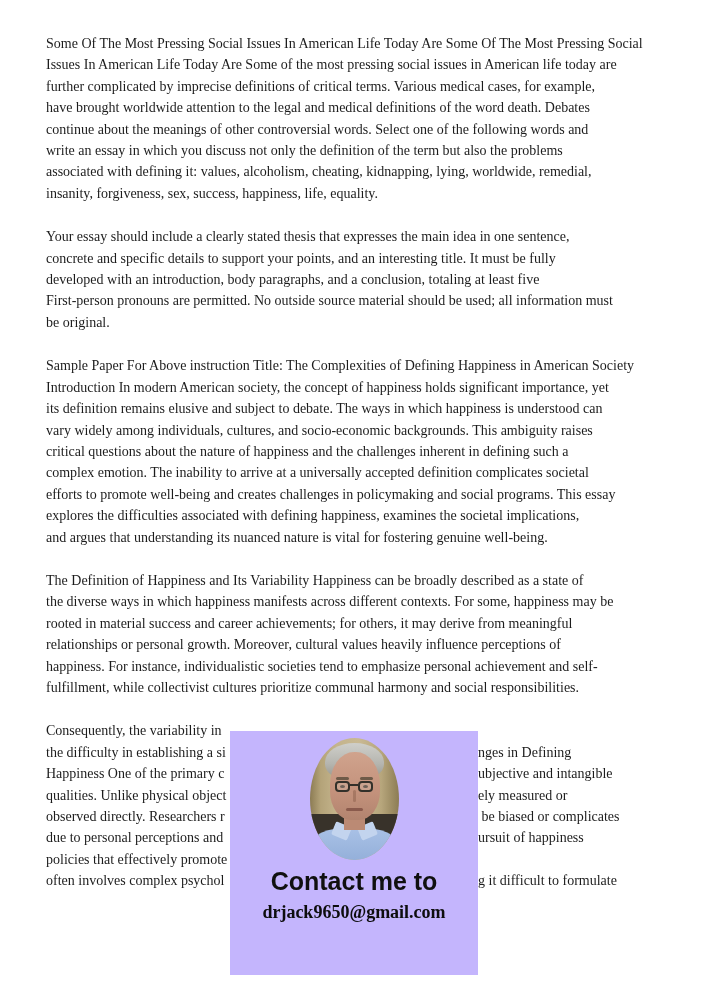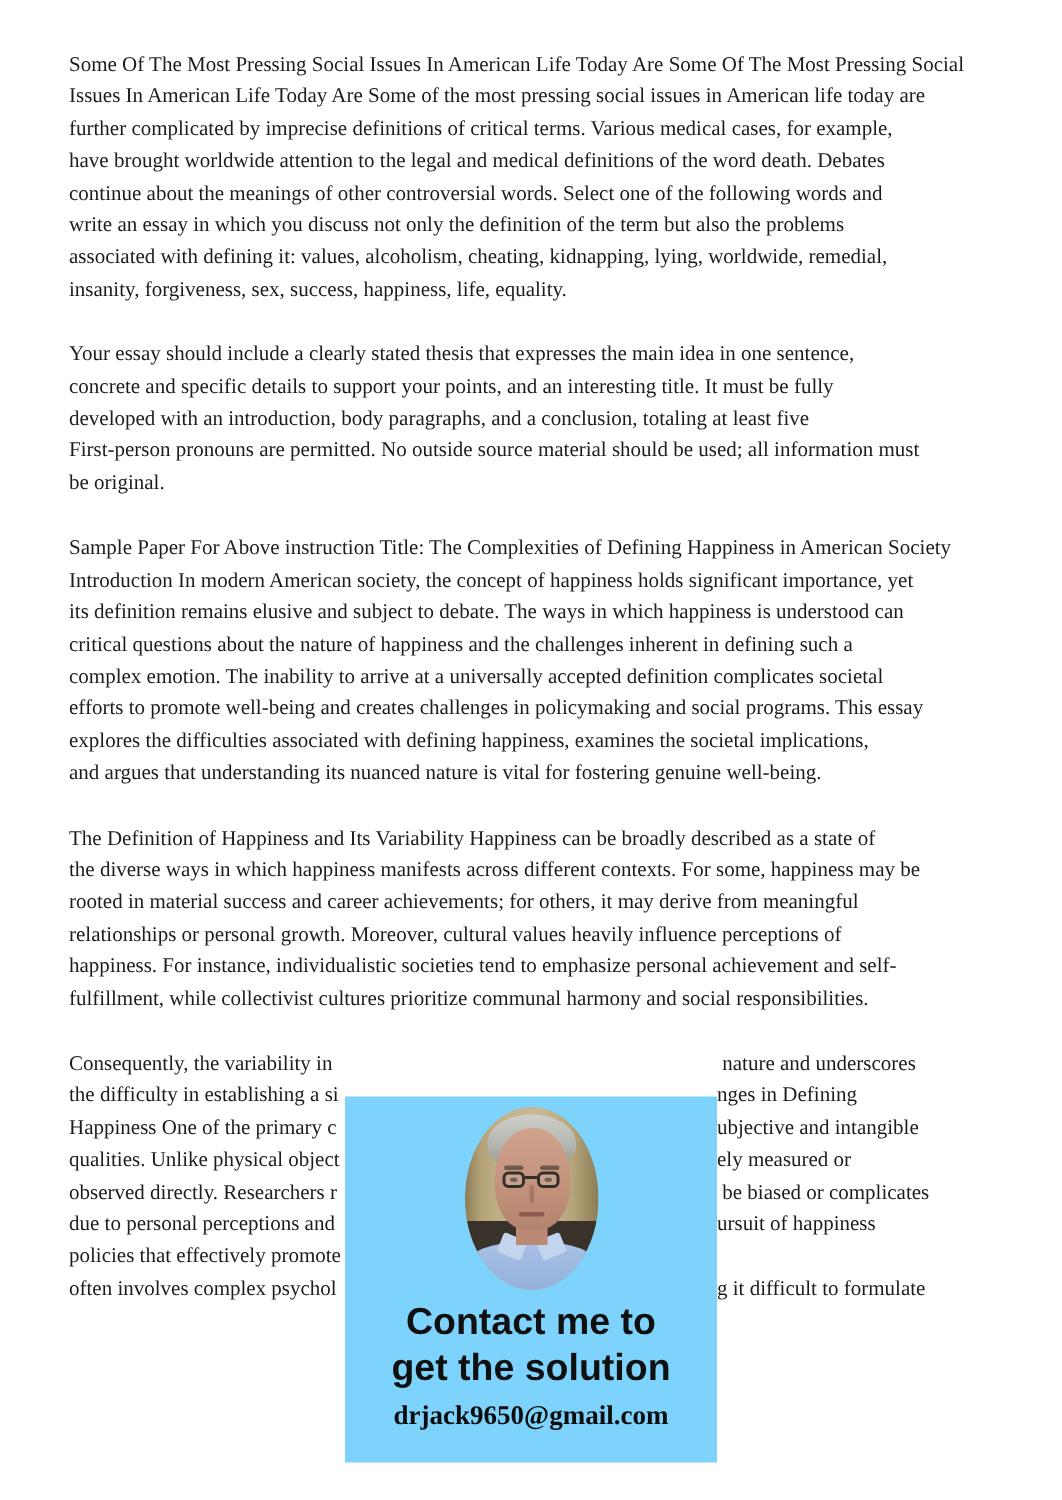--- a/index.html
+++ b/index.html
@@ -123,47 +123,48 @@
         <div class="tline">Your essay should include a clearly stated thesis that expresses the main idea in one sentence,</div>
         <div class="tline">concrete and specific details to support your points, and an interesting title. It must be fully</div>
         <div class="tline">developed with an introduction, body paragraphs, and a conclusion, totaling at least five</div>
         <div class="tline">First-person pronouns are permitted. No outside source material should be used; all information must</div>
         <div class="tline">be original.</div>
       </div>
     <div class="para">
         <div class="tline">Sample Paper For Above instruction Title: The Complexities of Defining Happiness in American Society</div>
         <div class="tline">Introduction In modern American society, the concept of happiness holds significant importance, yet</div>
         <div class="tline">its definition remains elusive and subject to debate. The ways in which happiness is understood can</div>
+        <div class="tline">vary widely among individuals, cultures, and socio-economic backgrounds. This ambiguity raises</div>
         <div class="tline">critical questions about the nature of happiness and the challenges inherent in defining such a</div>
         <div class="tline">complex emotion. The inability to arrive at a universally accepted definition complicates societal</div>
         <div class="tline">efforts to promote well-being and creates challenges in policymaking and social programs. This essay</div>
         <div class="tline">explores the difficulties associated with defining happiness, examines the societal implications,</div>
         <div class="tline">and argues that understanding its nuanced nature is vital for fostering genuine well-being.</div>
       </div>
     <div class="para">
         <div class="tline">The Definition of Happiness and Its Variability Happiness can be broadly described as a state of</div>
         <div class="tline">the diverse ways in which happiness manifests across different contexts. For some, happiness may be</div>
         <div class="tline">rooted in material success and career achievements; for others, it may derive from meaningful</div>
         <div class="tline">relationships or personal growth. Moreover, cultural values heavily influence perceptions of</div>
         <div class="tline">happiness. For instance, individualistic societies tend to emphasize personal achievement and self-</div>
         <div class="tline">fulfillment, while collectivist cultures prioritize communal harmony and social responsibilities.</div>
       </div>
     <div class="para">
-        <div class="p5line"><span class="frag-left">Consequently, the variability in</span><span class="frag-right"> nature and underscores</span></div>
+        <div class="p5line"><span class="frag-left">Consequently, the variability in</span></div>
         <div class="p5line"><span class="frag-left">the difficulty in establishing a si</span><span class="frag-right">nges in Defining</span></div>
         <div class="p5line"><span class="frag-left">Happiness One of the primary c</span><span class="frag-right">ubjective and intangible</span></div>
         <div class="p5line"><span class="frag-left">qualities. Unlike physical object</span><span class="frag-right">ely measured or</span></div>
         <div class="p5line"><span class="frag-left">observed directly. Researchers r</span><span class="frag-right"> be biased or complicates</span></div>
         <div class="p5line"><span class="frag-left">due to personal perceptions and</span><span class="frag-right">ursuit of happiness</span></div>
         <div class="p5line"><span class="frag-left">policies that effectively promote</span><span class="frag-right"></span></div>
         <div class="p5line"><span class="frag-left">often involves complex psychol</span><span class="frag-right">g it difficult to formulate</span></div>
       </div>
   </div>
 
-  <div class="promo-card" style="background: #7dd3fc;">
+  <div class="promo-card" style="background: #c4b5fd;">
     <div class="photo-oval" title="portrait of elderly man with glasses and light blue shirt">
       <div class="bg"></div>
       <div class="band"></div>
       <div class="shirt"></div>
       <div class="collar-l"></div>
       <div class="collar-r"></div>
       <div class="neck"></div>
       <div class="hair"></div>
       <div class="face"></div>
       <div class="brow l"></div>
@@ -171,18 +172,17 @@
       <div class="eye l"></div>
       <div class="eye r"></div>
       <div class="lens l"></div>
       <div class="lens r"></div>
       <div class="bridge"></div>
       <div class="nose"></div>
       <div class="mouth"></div>
     </div>
     <div class="contact-text">
       <div>Contact me to</div>
-      <div>get the solution</div>
     </div>
     <div class="email-text">drjack9650@gmail.com</div>
   </div>
 
 </div>
 
 </body></html>

